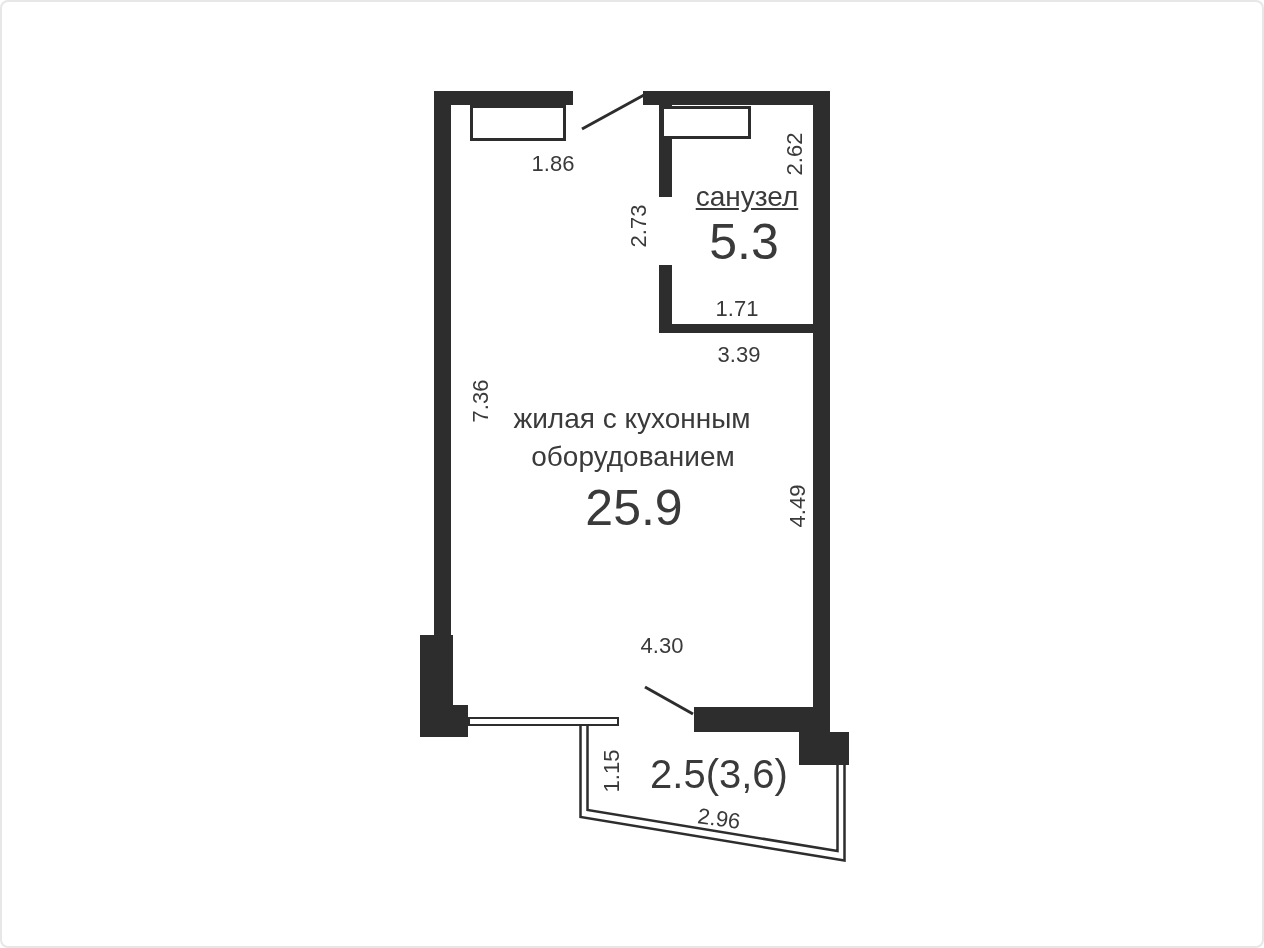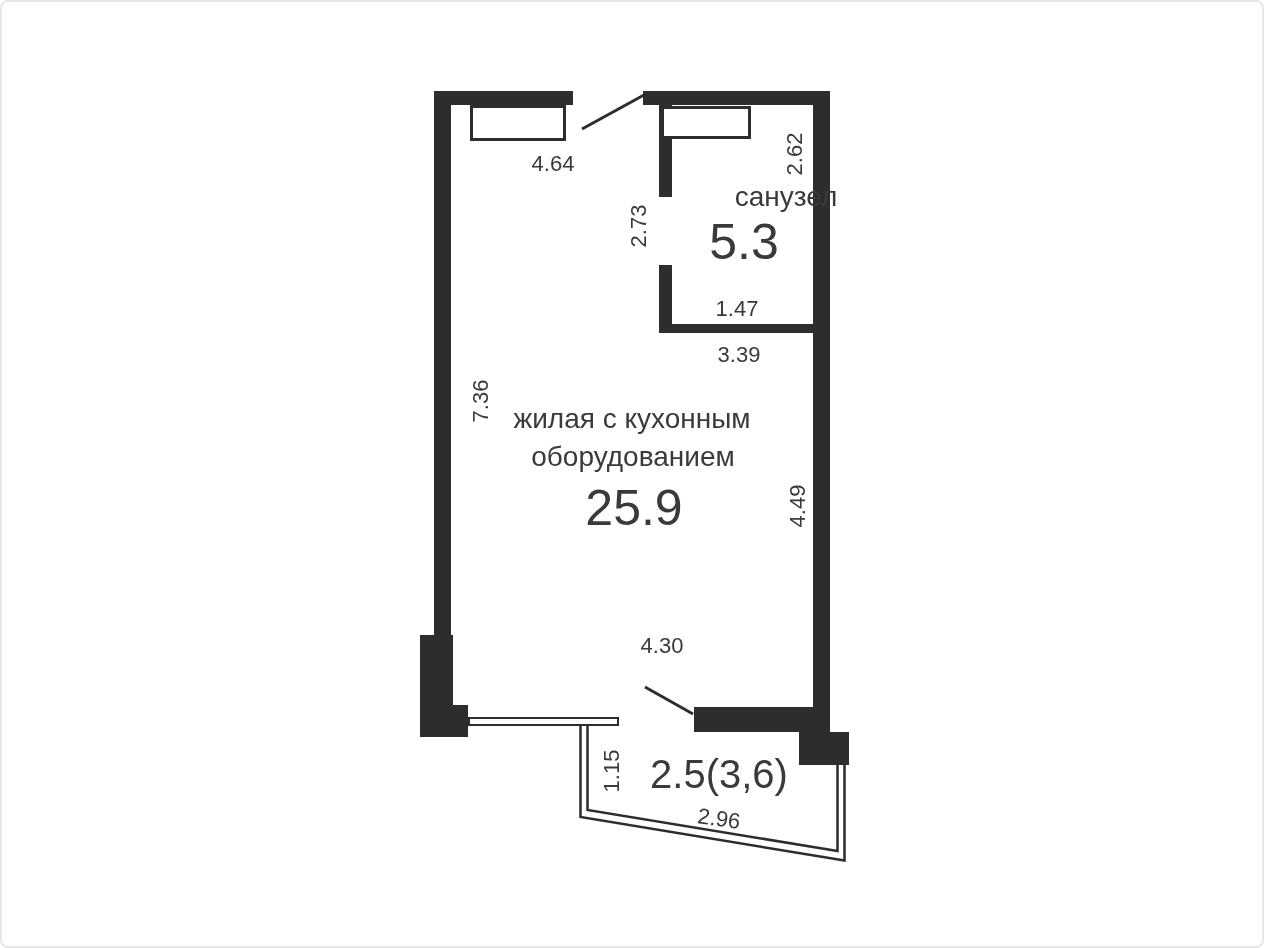--- a/index.html
+++ b/index.html
@@ -78,29 +78,29 @@
 
   <div class="window" style="left:468px;top:103px;width:96px;height:36px;"></div>
   <div class="window" style="left:659px;top:104px;width:90px;height:33px;"></div>
 
   <div class="rail" style="left:466px;top:715px;width:151px;height:9px;"></div>
 
   <div class="label room-name" style="left:630px;top:417px;">жилая с кухонным</div>
   <div class="label room-name" style="left:631px;top:455px;">оборудованием</div>
   <div class="label area-big" style="left:632px;top:506px;">25.9</div>
 
-  <div class="label room-name" style="left:784px;top:195px;">санузел</div>
+  <div class="label room-name" style="left:745px;top:195px;text-decoration:underline;">санузел</div>
   <div class="label area-big" style="left:742px;top:240px;">5.3</div>
 
   <div class="label area-mid" style="left:717px;top:772px;text-align:center;">2.5(3,6)</div>
 
-  <div class="label" style="left:551px;top:162px;">4.64</div>
+  <div class="label" style="left:551px;top:162px;">1.86</div>
   <div class="label vert" style="left:793px;top:152px;">2.62</div>
   <div class="label vert" style="left:637px;top:224px;">2.73</div>
-  <div class="label" style="left:735px;top:307px;">1.47</div>
+  <div class="label" style="left:735px;top:307px;">1.71</div>
   <div class="label" style="left:737px;top:353px;">3.39</div>
   <div class="label vert" style="left:479px;top:399px;">7.36</div>
   <div class="label vert" style="left:796px;top:504px;">4.49</div>
   <div class="label" style="left:633px;top:644px;margin-left:27px;">4.30</div>
   <div class="label vert" style="left:610px;top:769px;">1.15</div>
   <div class="label tilt" style="left:717px;top:817px;">2.96</div>
 
 </div>
 
 </body></html>

